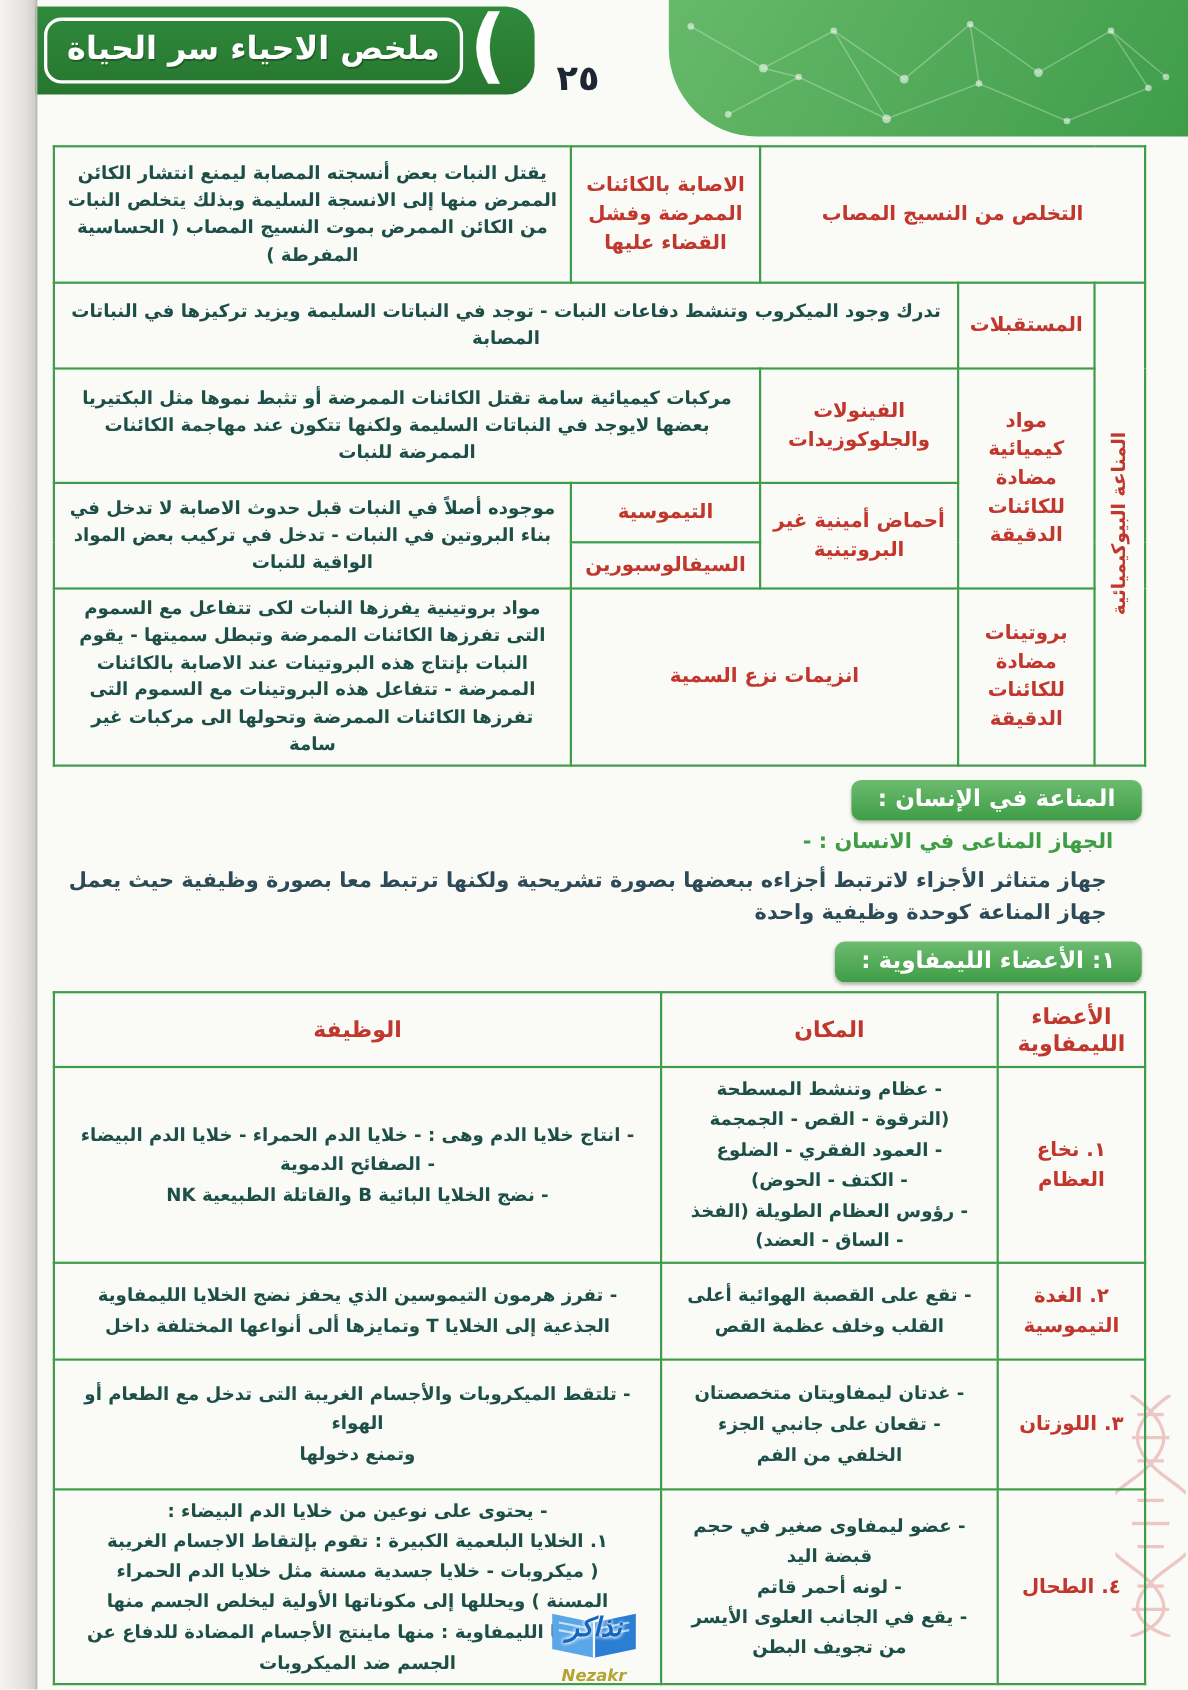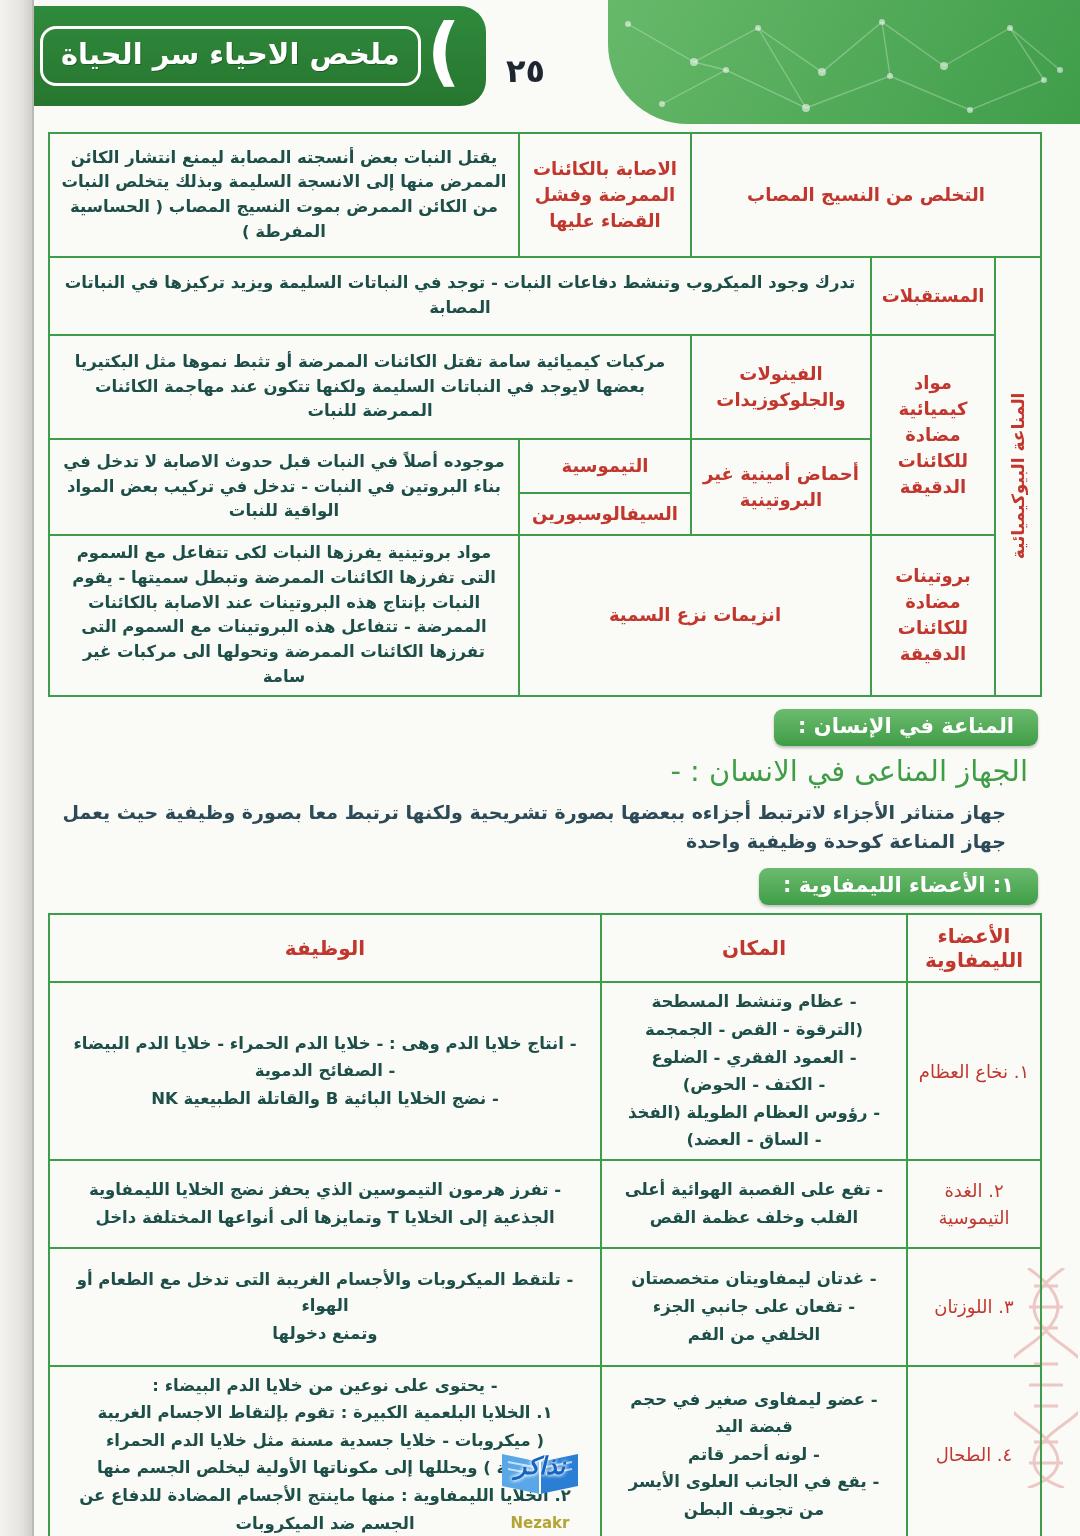--- a/index.html
+++ b/index.html
@@ -16,21 +16,21 @@
   .left-strip {
     position: absolute; left: 0; top: 0; bottom: 0; width: 34px;
     background: linear-gradient(90deg, #f4f3f0, #e3e2de 70%, #cfcec9);
     border-right: 2px solid #b9b8b3;
     z-index: 3;
   }
 
   
   .header { position: relative; height: 124px; z-index: 2; }
   .banner-left {
-    position: absolute; left: 0; top: 6px; width: 486px; height: 100px;
+    position: absolute; left: 0; top: 6px; width: 486px; height: 80px;
     background: linear-gradient(180deg, #2f8a3c, #27762f);
     border-radius: 0 26px 26px 0;
     display: flex; align-items: center; direction: ltr;
     padding: 0 4px 0 40px;
   }
   .title-box {
     border: 3px solid #ffffff; border-radius: 16px;
     padding: 8px 18px 12px 18px;
     color: #ffffff; font-size: 29px; font-weight: bold;
     white-space: nowrap;
@@ -79,51 +79,51 @@
   
   .badge-row { text-align: right; margin: 12px 4px 0 0; }
   .badge {
     display: inline-block;
     background: linear-gradient(180deg, #6cbb6f, #3f9d46);
     color: #ffffff; font-weight: bold; font-size: 21px;
     padding: 5px 24px 8px 24px; border-radius: 9px;
     box-shadow: 0 2px 3px rgba(0,0,0,0.25);
   }
   .subtitle {
-    margin: 8px 14px 0 0; text-align: right;
-    color: #3f9d46; font-weight: normal; font-size: 29px;
+    margin: 8px 30px 0 0; text-align: right;
+    color: #3f9d46; font-weight: bold; font-size: 19px;
   }
   .para {
     margin: 10px 36px 0 14px; text-align: right;
     color: #2d4a57; font-weight: bold; font-size: 19px; line-height: 1.55;
   }
 
   
   .organs { margin-top: 8px; }
   .c-organ { width: 134px; } .c-loc { width: 306px; }
   .or-head { height: 68px; }
   .or-head td { color: #c1372d; font-weight: bold; font-size: 20px; }
   .or1 { height: 168px; } .or2 { height: 88px; } .or3 { height: 118px; } .or4 { height: 166px; }
-  .organ-cell { color: #c1372d; font-weight: normal; font-size: 18px; line-height: 1.5; }
+  .organ-cell { color: #c1372d; font-weight: bold; font-size: 18px; line-height: 1.5; }
   .loc-cell  { color: #1d4f48; font-weight: bold; font-size: 16.5px; line-height: 1.55; text-align: center; }
   .fun-cell  { color: #1d4f48; font-weight: bold; font-size: 16.5px; line-height: 1.55; text-align: right; padding-right: 14px; }
   .lines div { padding: 1px 0; }
 
   
   .footer-logo {
     position: absolute; bottom: 4px; left: 50%; transform: translateX(-50%);
     text-align: center; z-index: 2; width: 140px;
   }
   .book-wrap { position: relative; height: 46px; }
   .logo-ar {
     position: absolute; top: 0; left: 0; width: 100%;
     color: #1565c0; font-weight: bold; font-size: 24px; font-style: italic;
     text-shadow: 0 0 4px #ffffff, 0 0 4px #ffffff;
   }
-  .logo-en { color: #b3a433; font-weight: bold; font-size: 15px; margin-top: 16px; }
+  .logo-en { color: #b3a433; font-weight: bold; font-style: italic; font-size: 15px; margin-top: 3px; }
 </style>
 </head>
 <body>
 
 <div class="left-strip"></div>
 
 <div class="photo-watermark">
   
   
   

